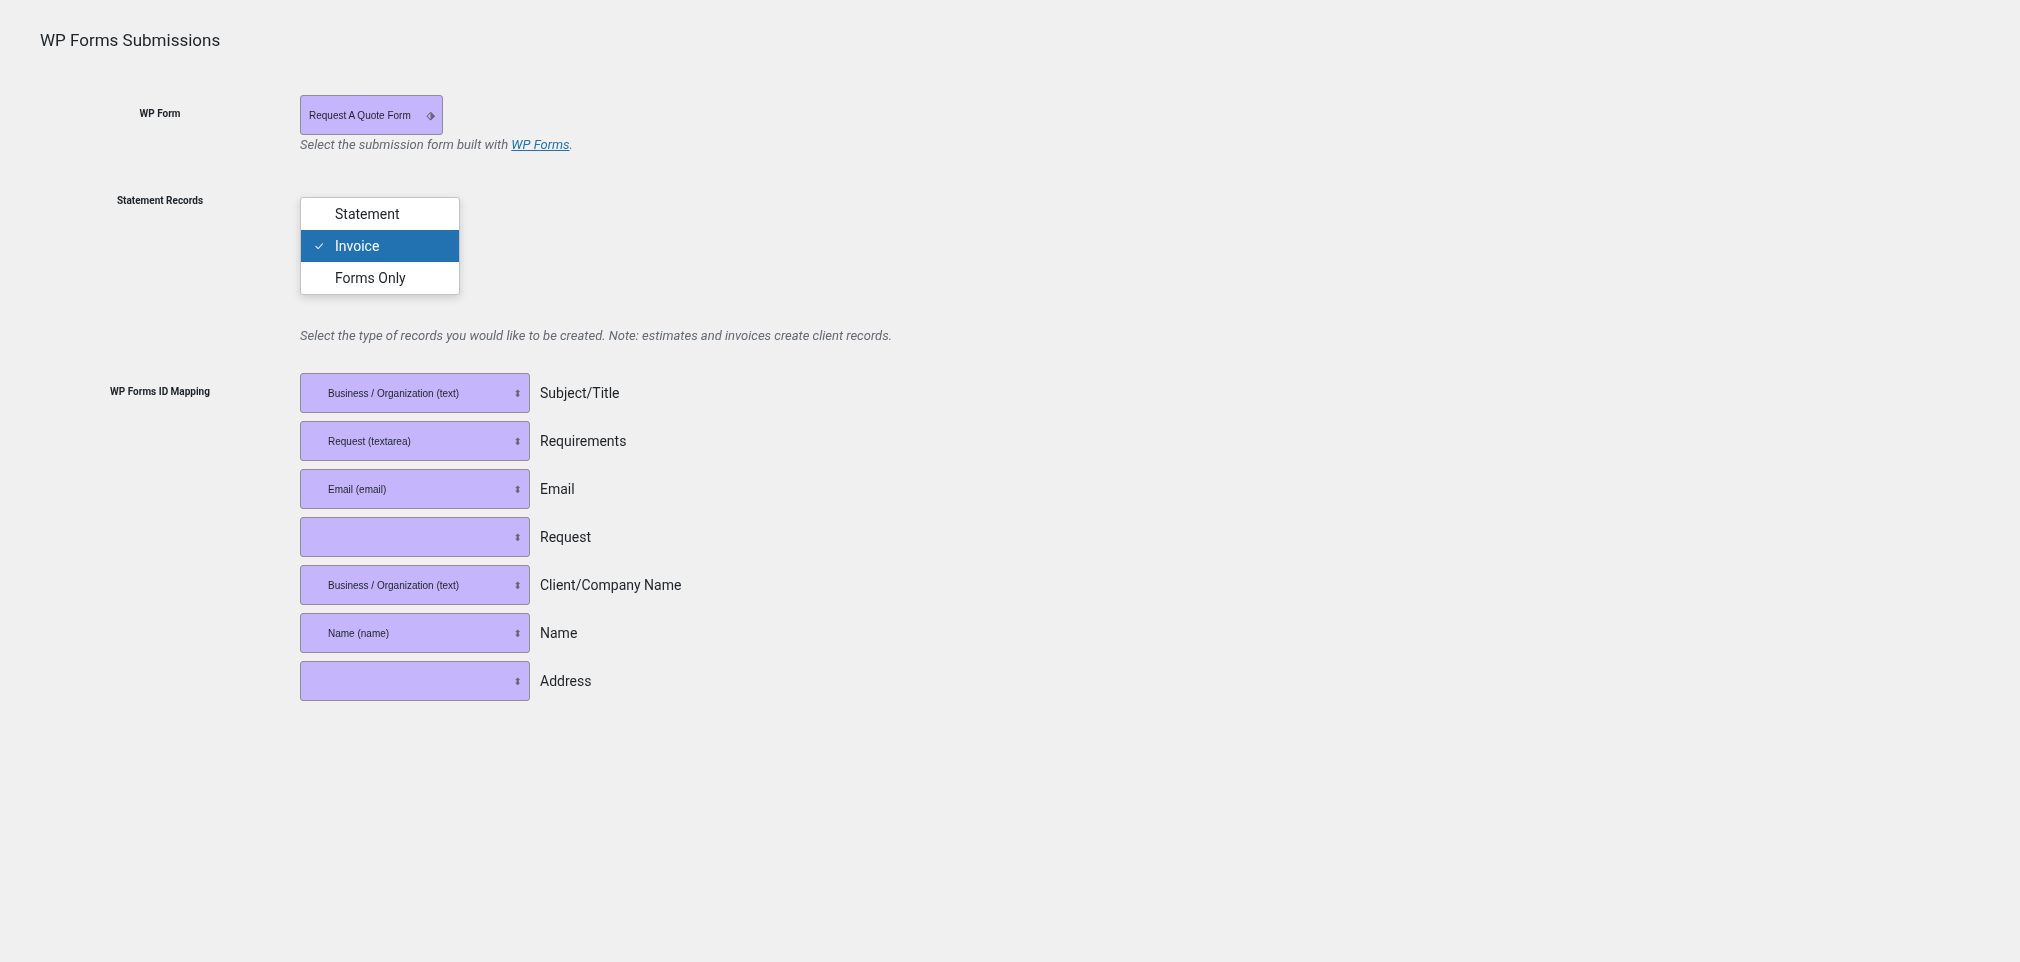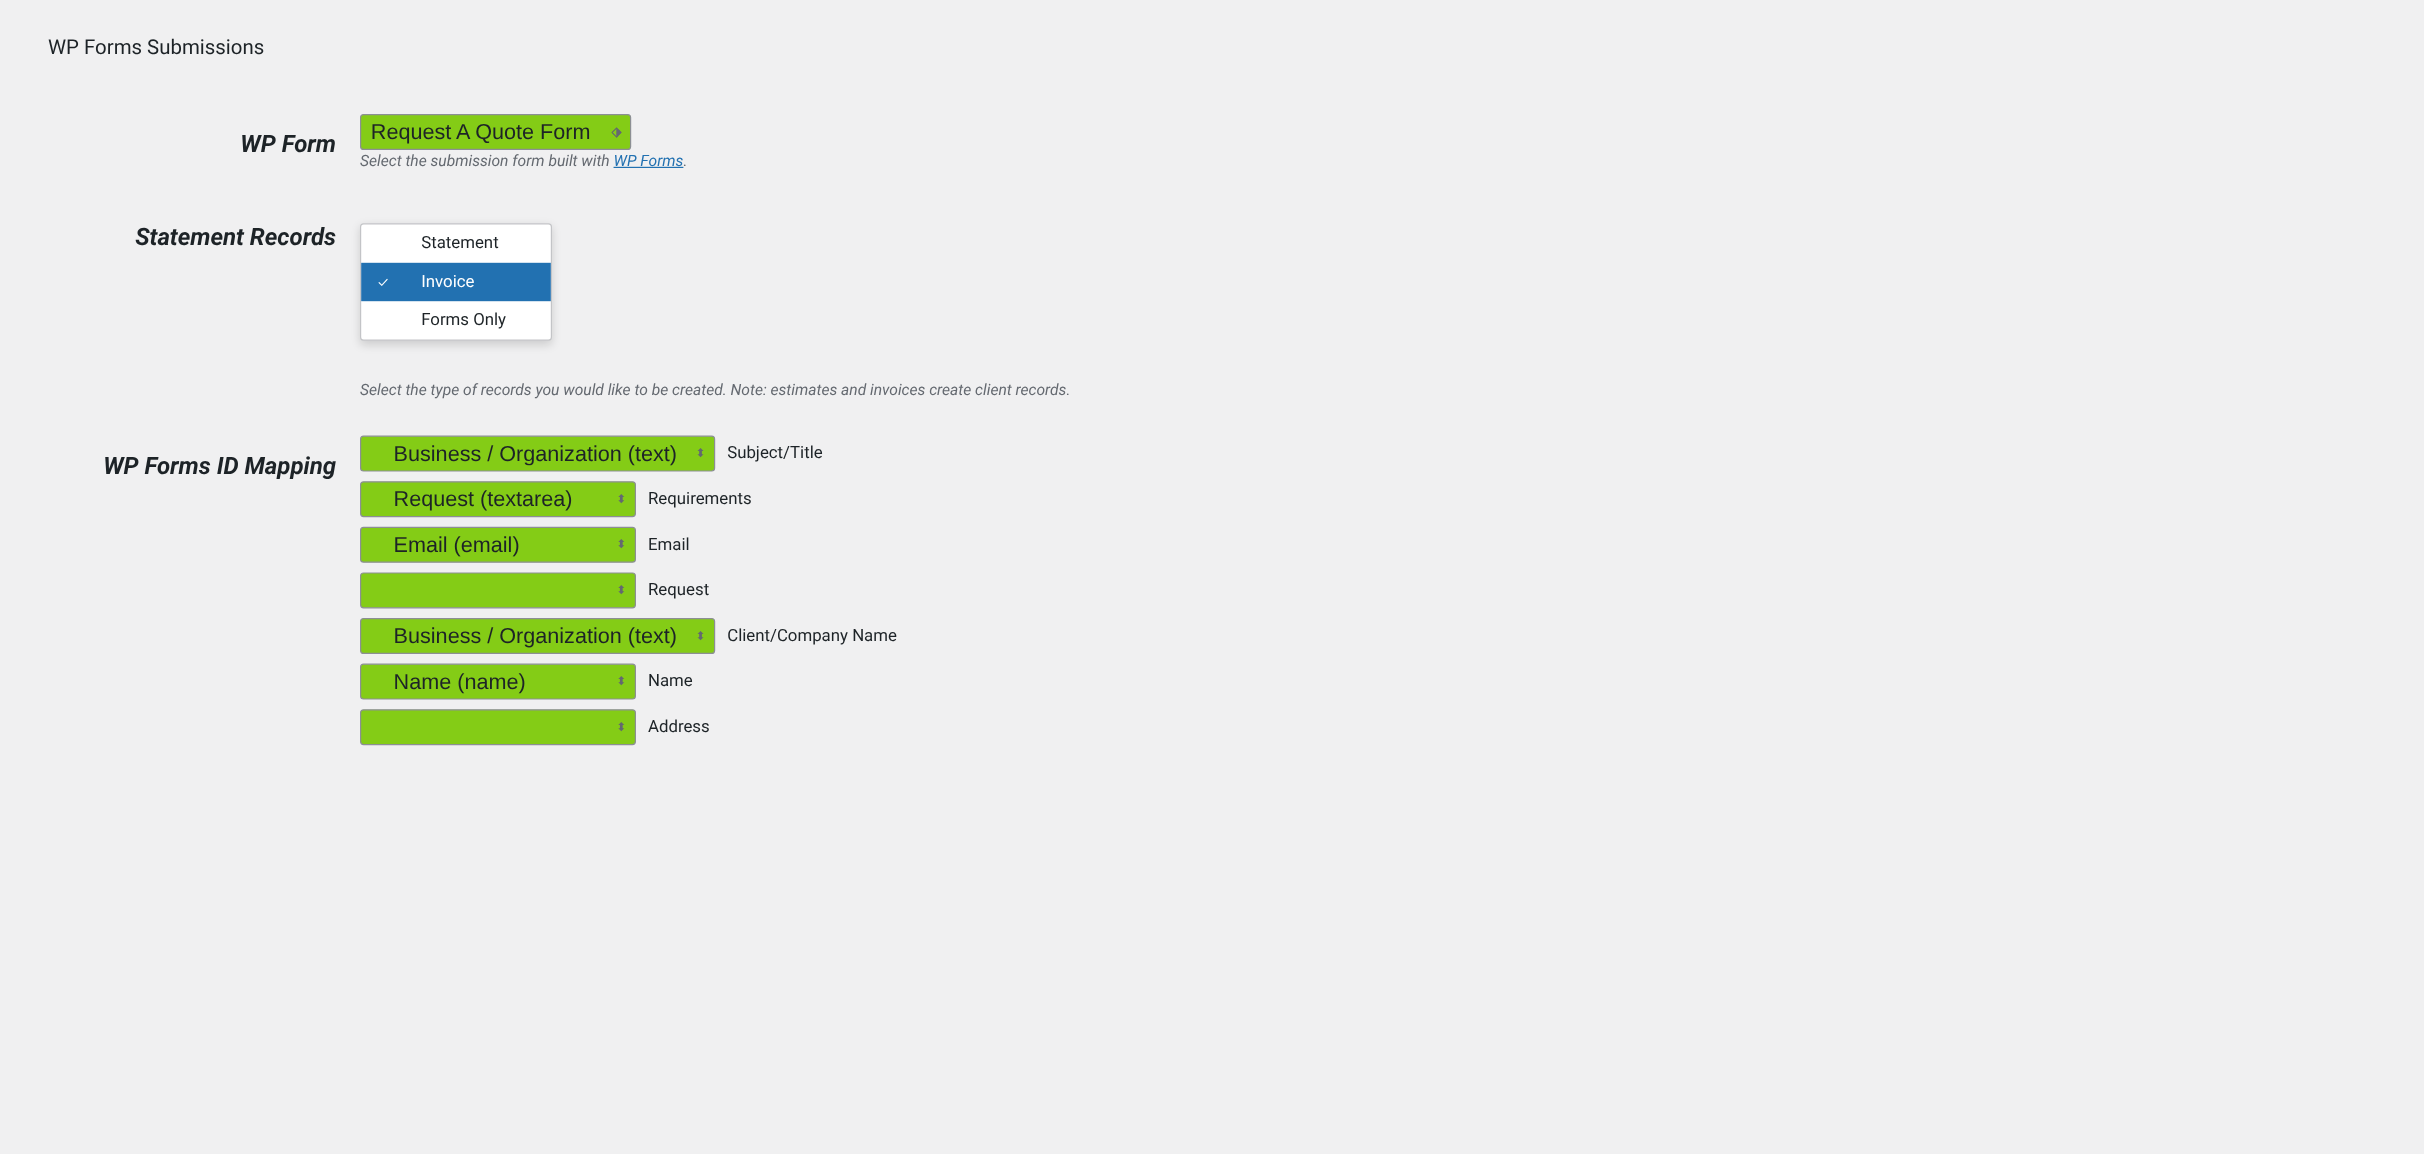--- a/index.html
+++ b/index.html
@@ -26,56 +26,55 @@
     .form-table {
       width: 100%;
       border-collapse: collapse;
     }
 
     .form-table tr {
       vertical-align: top;
     }
 
     .form-table th {
-      text-align: right;
+      text-align: center;
       padding: 20px 10px 20px 0;
       width: 250px;
       font-weight: 700;
-      font-size: 20px;
+      font-size: 10px;
       vertical-align: top;
       padding-top: 28px;
-      font-style: italic;
     }
 
     .form-table td {
       padding: 15px 10px;
       vertical-align: top;
     }
 
     .form-description {
       color: #646970;
       font-style: italic;
       font-size: 13px;
       margin-top: 2px;
     }
 
     .form-description a {
       color: #2271b1;
       text-decoration: underline;
     }
 
     select {
-      background-color: #84cc16;
+      background-color: #c4b5fd;
       border: 1px solid #8c8f94;
       border-radius: 3px;
       padding: 4px 8px;
-      font-size: 18px;
+      font-size: 10px;
       color: #1d2327;
       cursor: pointer;
-      height: 30px;
+      height: 40px;
       appearance: none;
       -webkit-appearance: none;
       padding-right: 24px;
       background-image: none;
       position: relative;
     }
 
     .select-wrapper {
       position: relative;
       display: inline-block;
@@ -119,21 +118,21 @@
       margin-top: 2px;
     }
 
     .dropdown-item {
       padding: 8px 14px;
       cursor: pointer;
       font-size: 14px;
       color: #1d2327;
       display: flex;
       align-items: center;
-      gap: 22px;
+      gap: 6px;
     }
 
     .dropdown-item.selected {
       background-color: #2271b1;
       color: #fff;
     }
 
     .checkmark {
       font-size: 12px;
       width: 14px;

